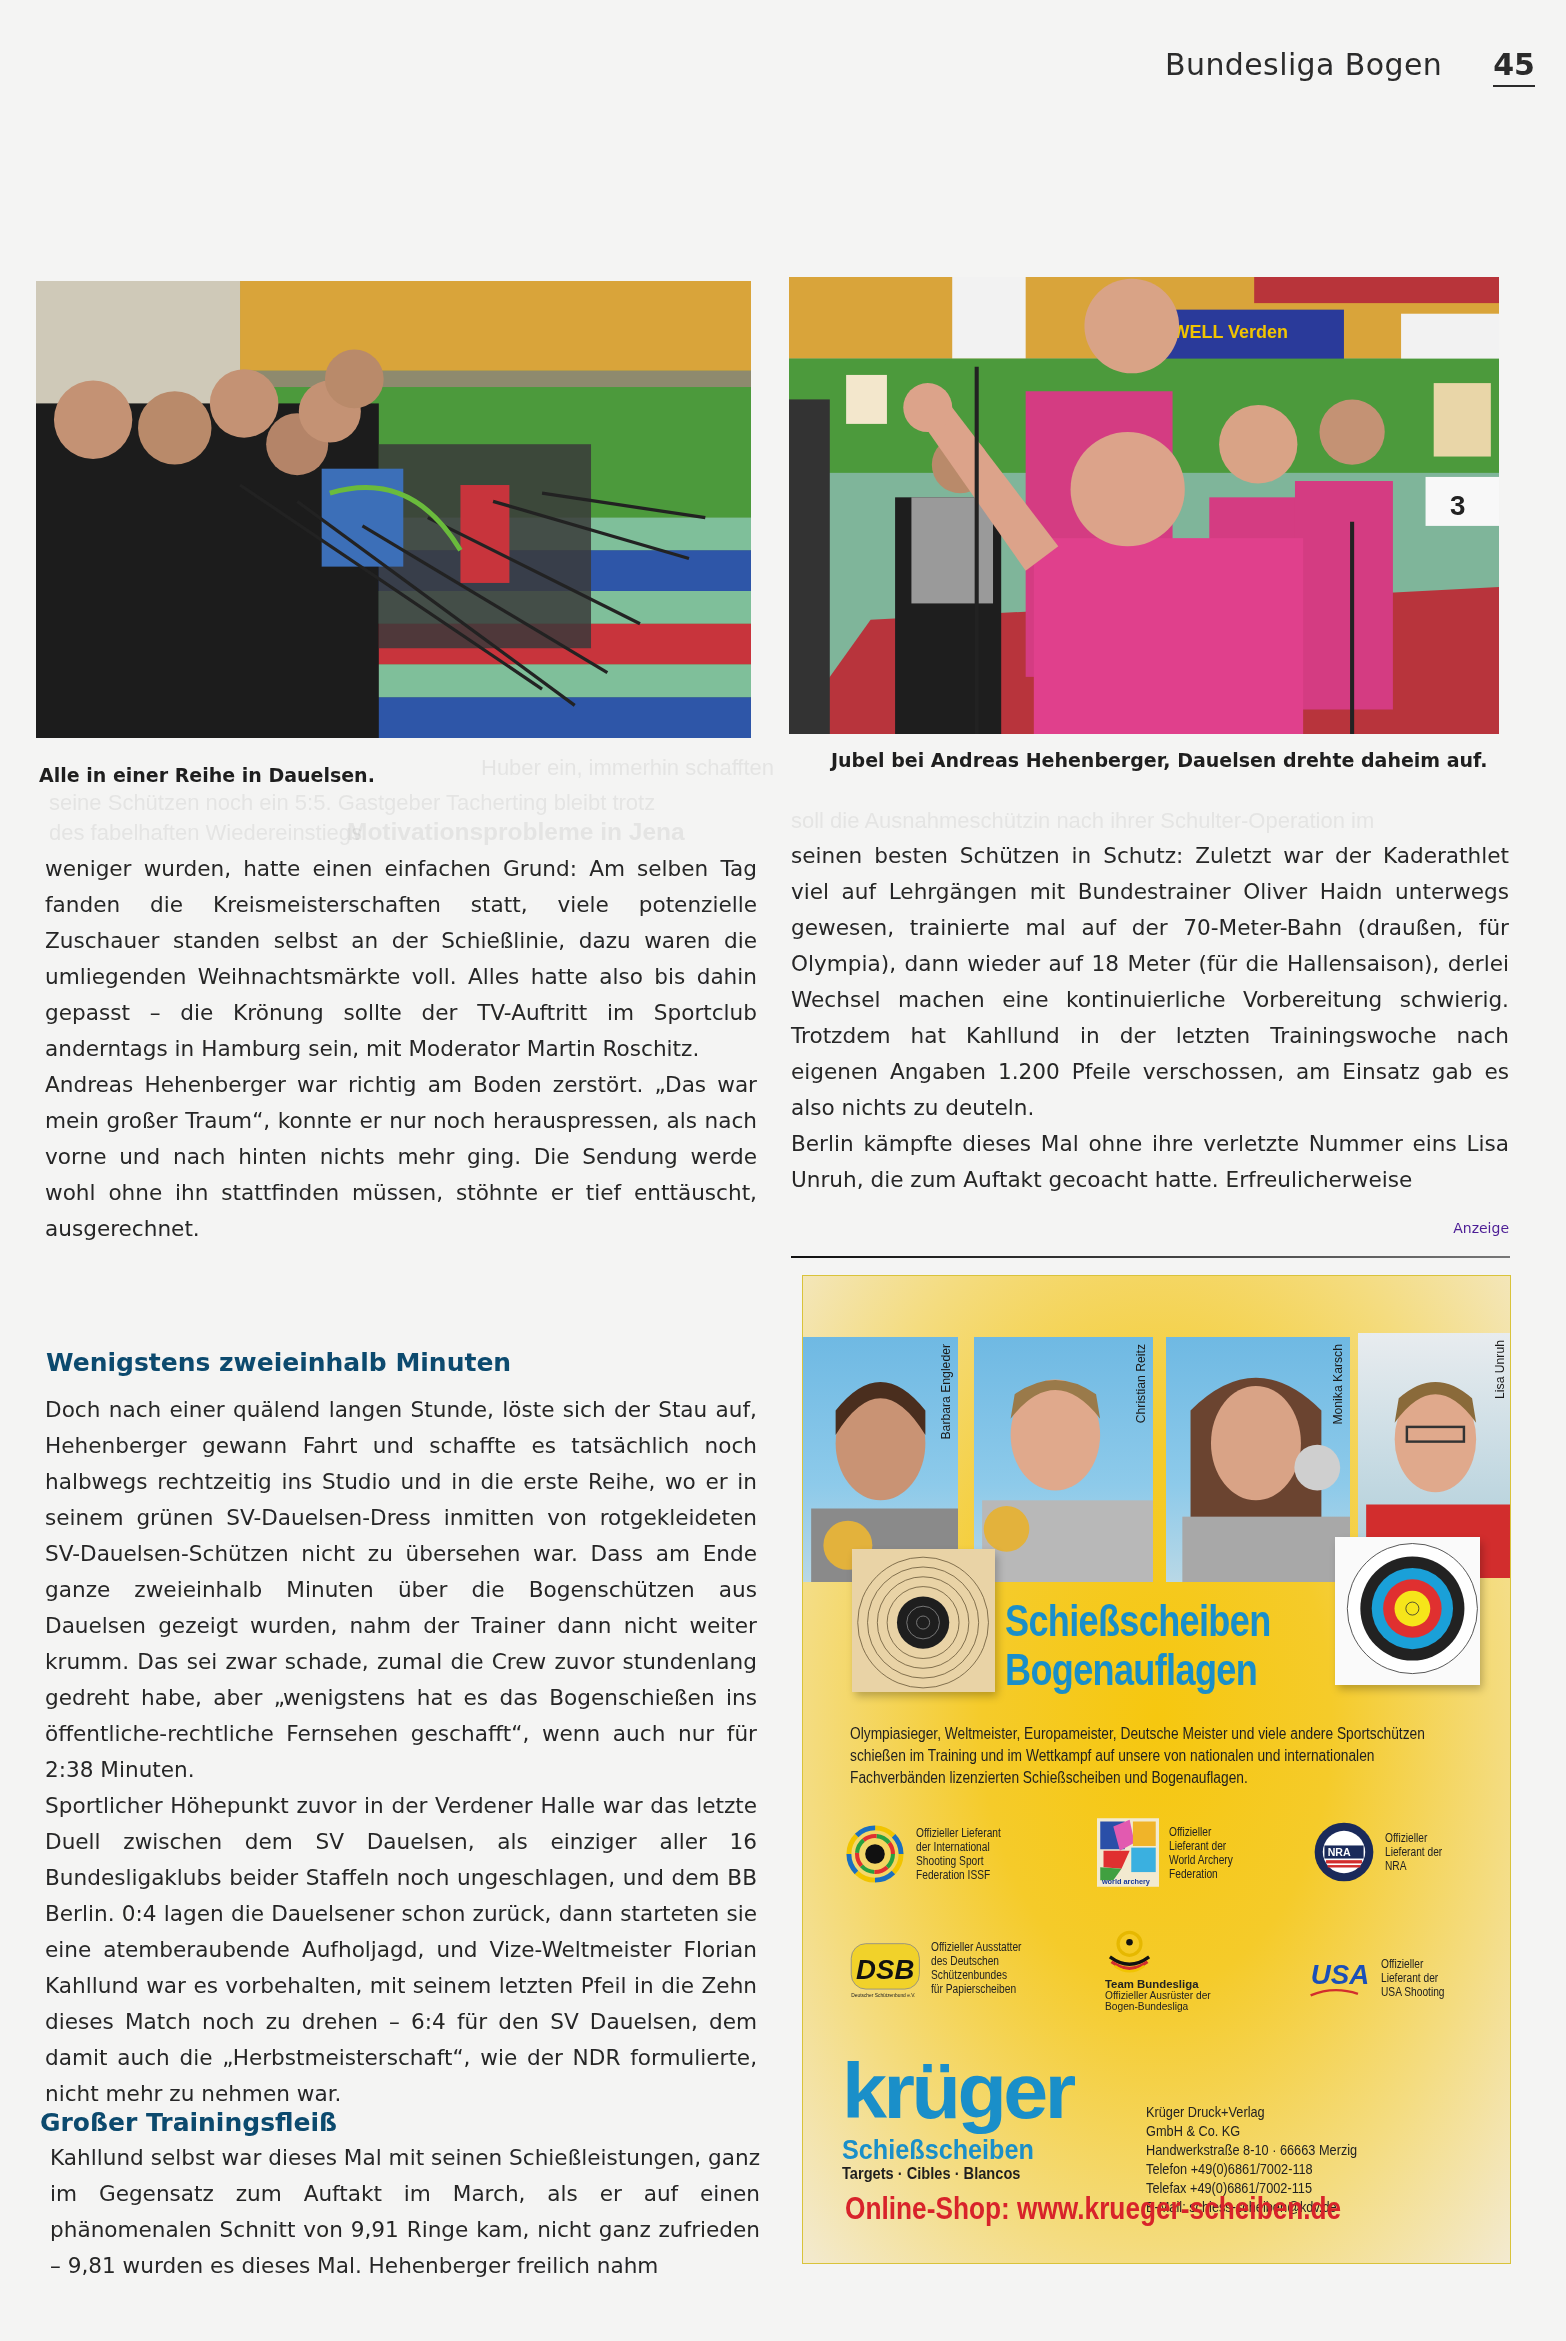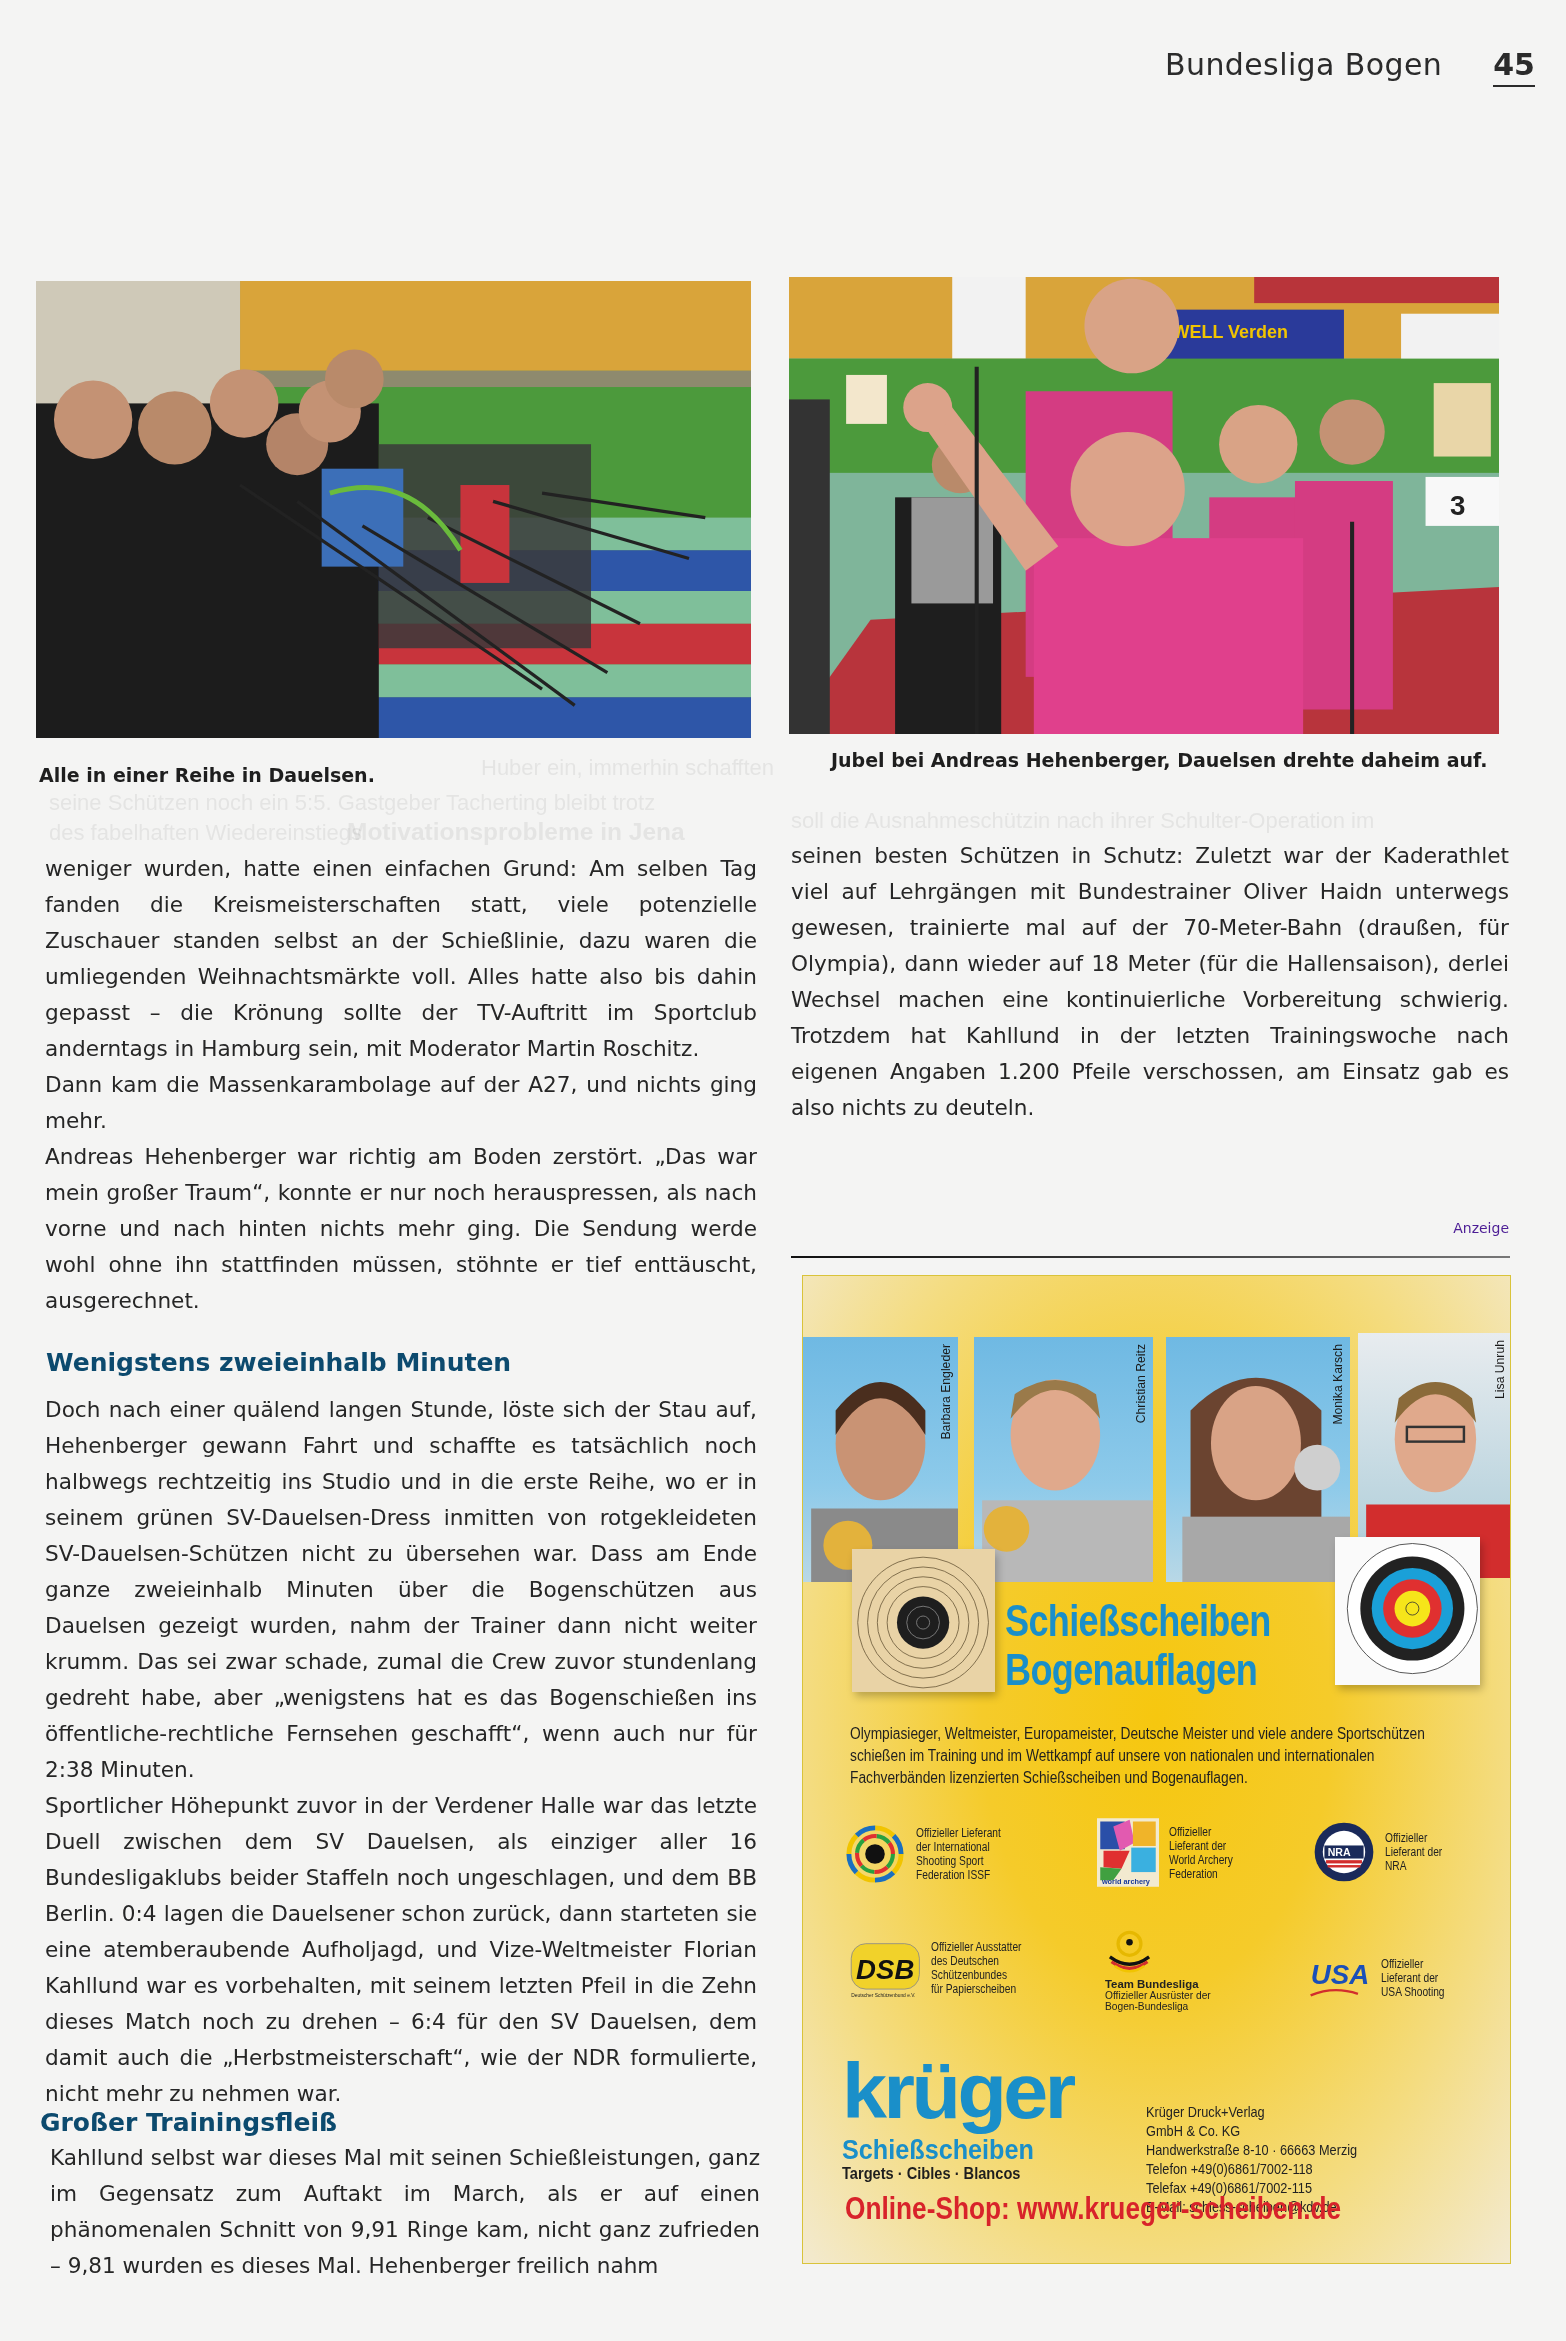--- a/index.html
+++ b/index.html
@@ -147,21 +147,20 @@
 <div class="caption" id="caption-right">Jubel bei Andreas Hehenberger, Dauelsen drehte daheim auf.</div>
 
 <div class="ghost" style="left:481px;top:755px;">Huber ein, immerhin schafften</div>
 <div class="ghost" style="left:49px;top:790px;">seine Schützen noch ein 5:5. Gastgeber Tacherting bleibt trotz</div>
 <div class="ghost" style="left:49px;top:820px;">des fabelhaften Wiedereinstiegs</div>
 <div class="ghost" style="left:347px;top:818px;font-weight:bold;font-size:24.5px;">Motivationsprobleme in Jena</div>
 <div class="ghost" style="left:791px;top:808px;">soll die Ausnahmeschützin nach ihrer Schulter-Operation im</div>
 
 <div class="col" id="col-left-a">
   <p>weniger wurden, hatte einen einfachen Grund: Am selben Tag fanden die Kreismeisterschaften statt, viele potenzielle Zuschauer standen selbst an der Schießlinie, dazu waren die umliegenden Weihnachtsmärkte voll. Alles hatte also bis dahin gepasst – die Krönung sollte der TV-Auftritt im Sportclub anderntags in Hamburg sein, mit Moderator Martin Roschitz.</p>
-  <p>Dann kam die Massenkarambolage auf der A27, und nichts ging mehr.</p>
   <p>Andreas Hehenberger war richtig am Boden zerstört. „Das war mein großer Traum“, konnte er nur noch herauspressen, als nach vorne und nach hinten nichts mehr ging. Die Sendung werde wohl ohne ihn stattfinden müssen, stöhnte er tief enttäuscht, ausgerechnet.</p>
 </div>
 
 <div class="col" id="heading-1">
   <h2>Wenigstens zweieinhalb Minuten</h2>
 </div>
 
 <div class="col" id="col-left-b">
   <p>Doch nach einer quälend langen Stunde, löste sich der Stau auf, Hehenberger gewann Fahrt und schaffte es tatsächlich noch halbwegs rechtzeitig ins Studio und in die erste Reihe, wo er in seinem grünen SV-Dauelsen-Dress inmitten von rotgekleideten SV-Dauelsen-Schützen nicht zu übersehen war. Dass am Ende ganze zweieinhalb Minuten über die Bogenschützen aus Dauelsen gezeigt wurden, nahm der Trainer dann nicht weiter krumm. Das sei zwar schade, zumal die Crew zuvor stundenlang gedreht habe, aber „wenigstens hat es das Bogenschießen ins öffentliche-rechtliche Fernsehen geschafft“, wenn auch nur für 2:38 Minuten.</p>
   <p>Sportlicher Höhepunkt zuvor in der Verdener Halle war das letzte Duell zwischen dem SV Dauelsen, als einziger aller 16 Bundesligaklubs beider Staffeln noch ungeschlagen, und dem BB Berlin. 0:4 lagen die Dauelsener schon zurück, dann starteten sie eine atemberaubende Aufholjagd, und Vize-Weltmeister Florian Kahllund war es vorbehalten, mit seinem letzten Pfeil in die Zehn dieses Match noch zu drehen – 6:4 für den SV Dauelsen, dem damit auch die „Herbstmeisterschaft“, wie der NDR formulierte, nicht mehr zu nehmen war.</p>
@@ -170,20 +169,21 @@
 <div class="col" id="heading-2">
   <h2>Großer Trainingsfleiß</h2>
 </div>
 
 <div class="col" id="col-left-c">
   <p>Kahllund selbst war dieses Mal mit seinen Schießleistungen, ganz im Gegensatz zum Auftakt im March, als er auf einen phänomenalen Schnitt von 9,91 Ringe kam, nicht ganz zufrieden – 9,81 wurden es dieses Mal. Hehenberger freilich nahm</p>
 </div>
 
 <div class="col" id="col-right">
   <p>seinen besten Schützen in Schutz: Zuletzt war der Kaderathlet viel auf Lehrgängen mit Bundestrainer Oliver Haidn unterwegs gewesen, trainierte mal auf der 70-Meter-Bahn (draußen, für Olympia), dann wieder auf 18 Meter (für die Hallensaison), derlei Wechsel machen eine kontinuierliche Vorbereitung schwierig. Trotzdem hat Kahllund in der letzten Trainingswoche nach eigenen Angaben 1.200 Pfeile verschossen, am Einsatz gab es also nichts zu deuteln.</p>
+  <p>Berlin kämpfte dieses Mal ohne ihre verletzte Nummer eins Lisa Unruh, die zum Auftakt gecoacht hatte. Erfreulicherweise</p>
 </div>
 
 <div class="anzeige">Anzeige</div>
 <div class="ad-rule"></div>
 
 <div class="ad">
   <div class="athletes">
     <div class="athlete" style="left:0;width:155px;top:8.2px;height:245px;">
       <svg viewBox="0 0 190 300" preserveAspectRatio="none">
         <ellipse cx="95" cy="130" rx="55" ry="70" fill="#c99374"></ellipse>

